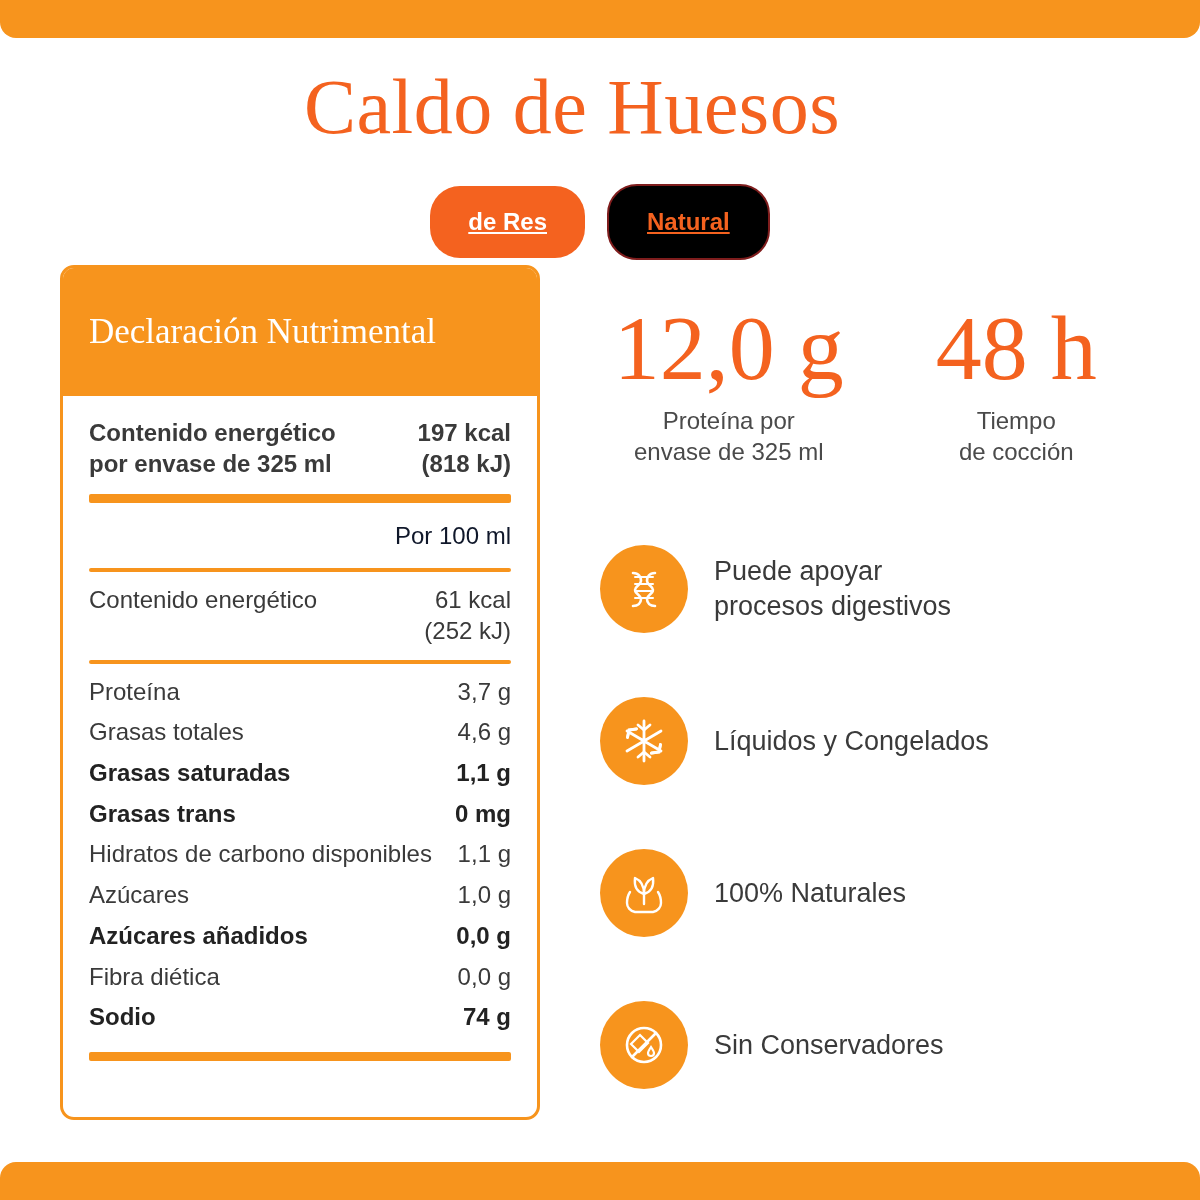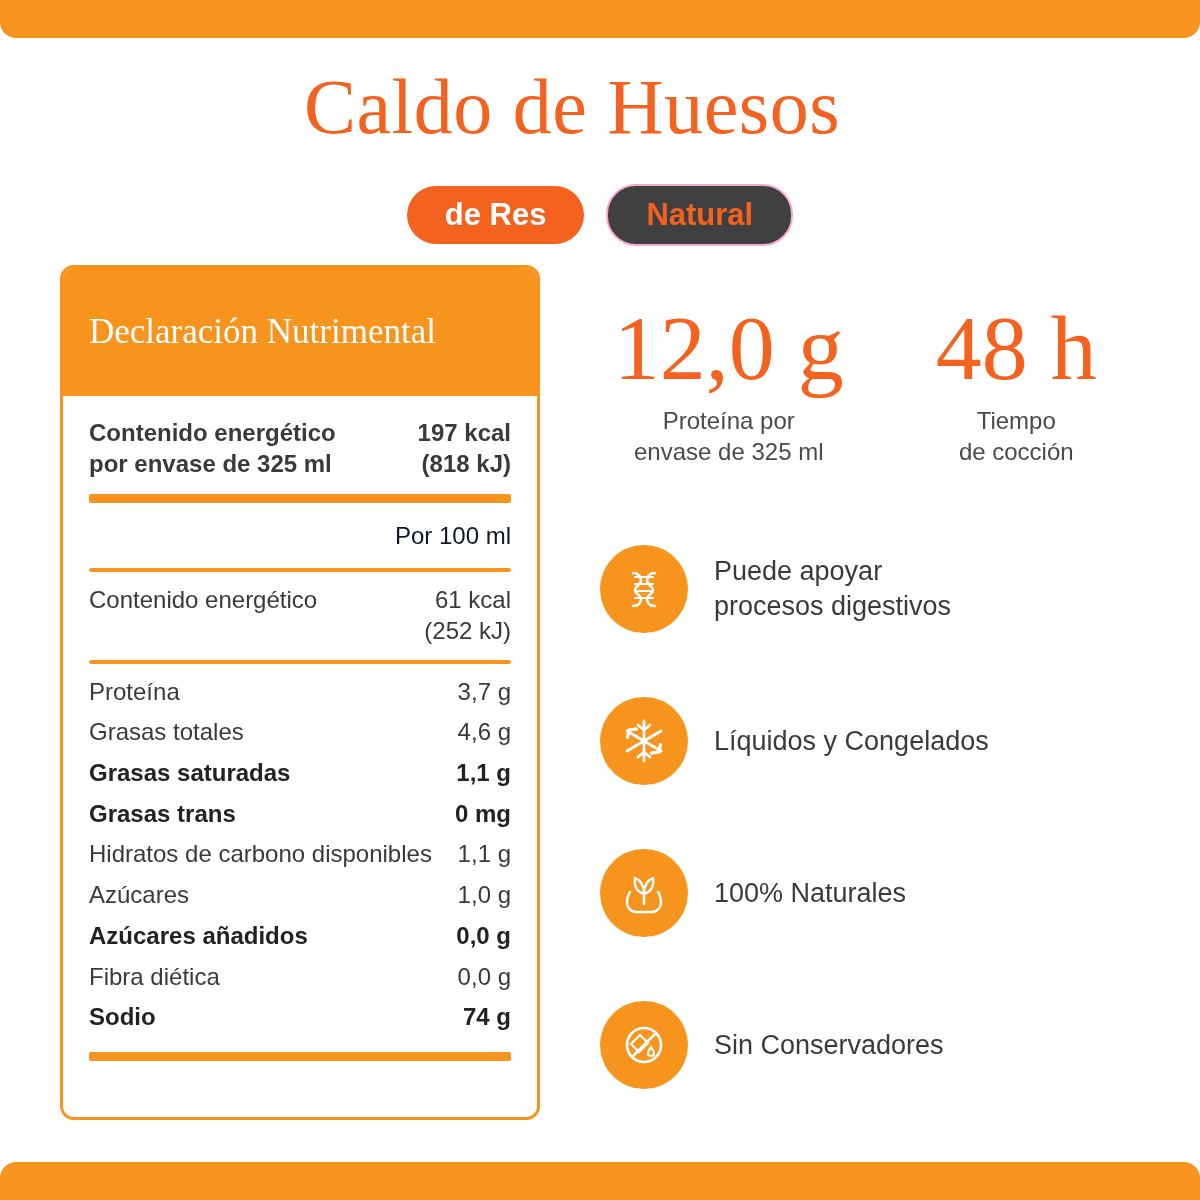--- a/index.html
+++ b/index.html
@@ -35,28 +35,29 @@
     color: #F4621F;
     letter-spacing: 0.5px;
   }
   .chips {
     position: absolute;
     top: 184px; left: 0; width: 1200px;
     display: flex; justify-content: center; align-items: center;
     gap: 22px;
   }
   .chip {
-    font-size: 31px;
+    font-size: 24px;
     font-weight: bold;
-    padding: 11px 38px;
+    padding: 22px 38px;
     border-radius: 30px;
     white-space: nowrap;
+    text-decoration: underline;
   }
   .chip-filled { background: #F4621F; color: #ffffff; }
-  .chip-outline { background: #404040; color: #F4621F; border: 2px solid #f9a8d4; }
+  .chip-outline { background: #000000; color: #F4621F; border: 2px solid #7f1d1d; }
 
   
   .panel {
     position: absolute;
     top: 265px; left: 60px;
     width: 480px; height: 855px;
     border: 3px solid #F7941D;
     border-radius: 14px;
     background: #ffffff;
     overflow: hidden;

